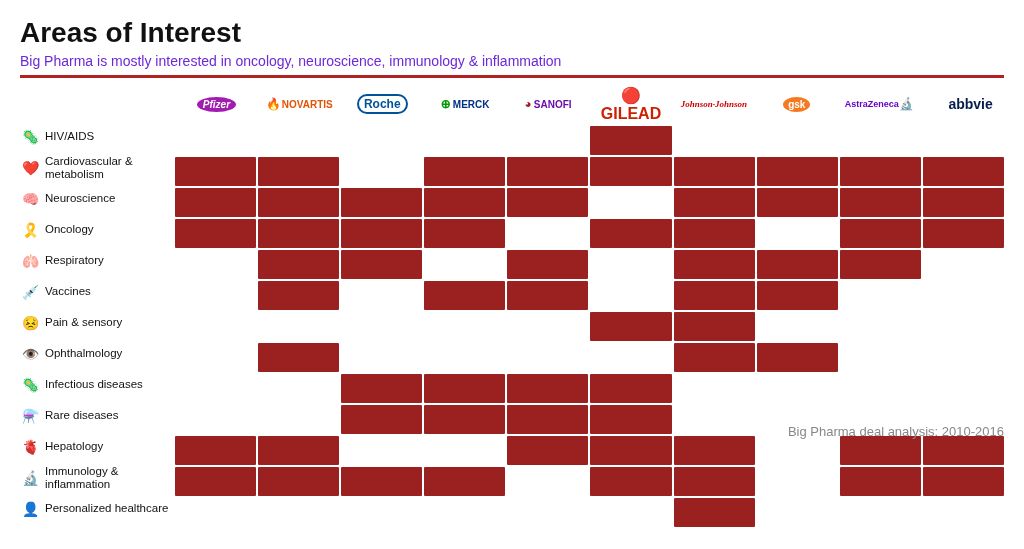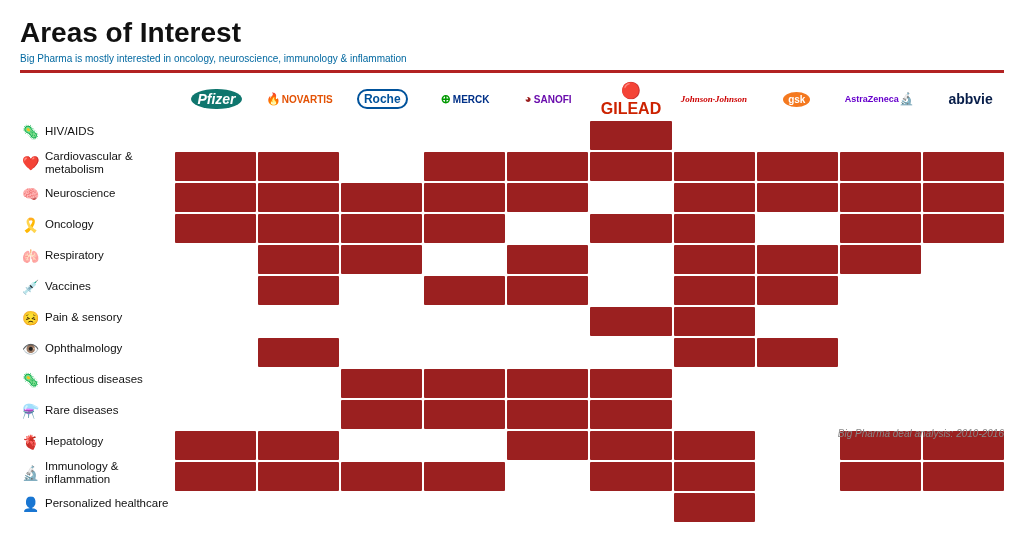--- a/index.html
+++ b/index.html
@@ -16,22 +16,22 @@
       padding: 18px 20px 10px 20px;
       position: relative;
     }
     .title {
       font-size: 28px;
       font-weight: 900;
       color: #111;
       line-height: 1.1;
     }
     .subtitle {
-      font-size: 10px;
-      color: #0369a1;
+      font-size: 14px;
+      color: #6d28d9;
       margin-top: 4px;
       margin-bottom: 6px;
     }
     .red-line {
       height: 3px;
       background: #b22222;
       margin-bottom: 8px;
     }
     .grid-wrapper {
       display: flex;
@@ -90,25 +90,25 @@
       border-radius: 1px;
     }
     .cell.filled {
       background: #9b2020;
     }
     .cell.empty {
       background: transparent;
     }
     
     .pfizer-logo {
-      background: #0f766e;
+      background: #a21caf;
       color: white;
       border-radius: 50%;
       padding: 2px 6px;
-      font-size: 14px;
+      font-size: 10px;
       font-weight: bold;
       font-style: italic;
     }
     .novartis-logo {
       color: #e35205;
       font-size: 10px;
       font-weight: bold;
       display: flex; align-items: center; gap: 1px;
     }
     .roche-logo {
@@ -159,23 +159,22 @@
     .abbvie-logo {
       color: #071D49;
       font-size: 14px;
       font-weight: bold;
       padding-left: 16px;
     }
     .footer-note {
       position: absolute;
       bottom: 8px;
       right: 20px;
-      font-size: 10px;
+      font-size: 13px;
       color: #888;
-      font-style: italic;
     }
   </style>
 </head>
 <body>
 
 <div class="container">
   <div class="title">Areas of Interest</div>
   <div class="subtitle">Big Pharma is mostly interested in oncology, neuroscience, immunology &amp; inflammation</div>
   <div class="red-line"></div>
 

